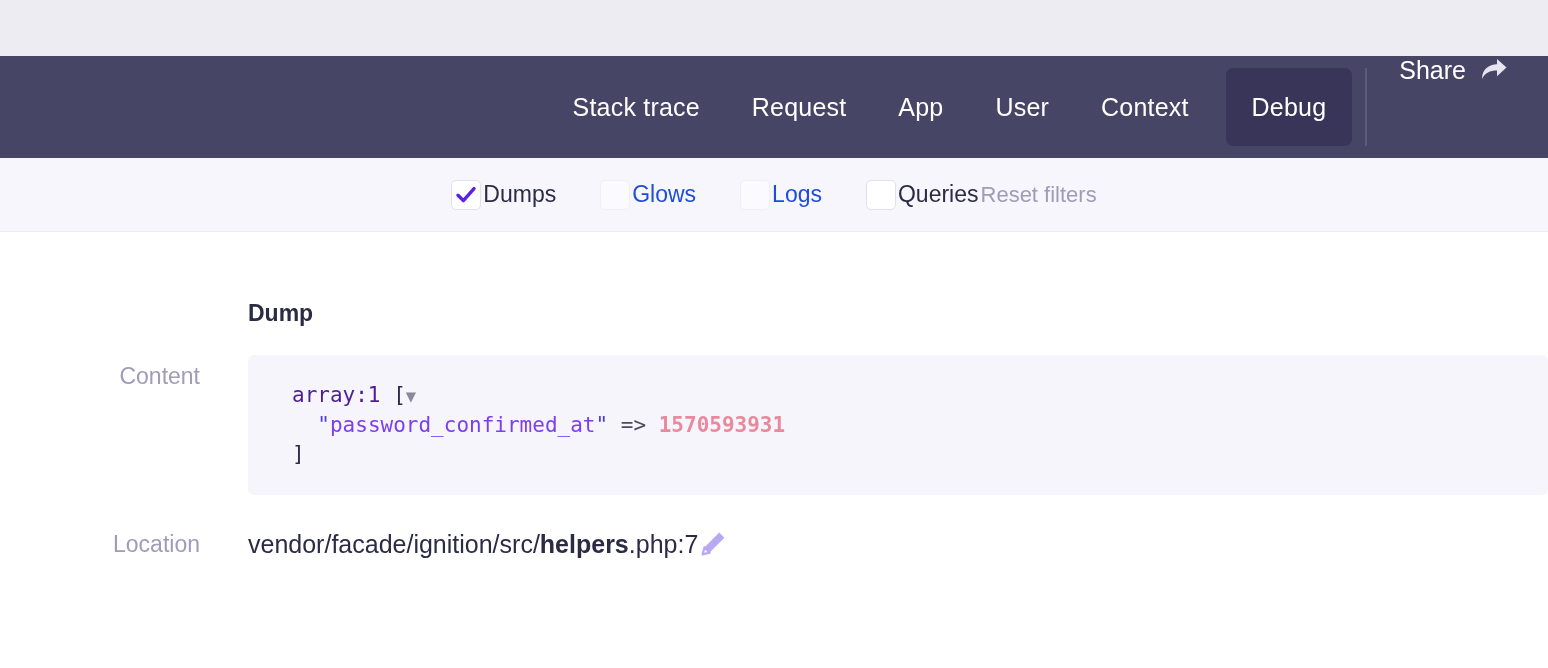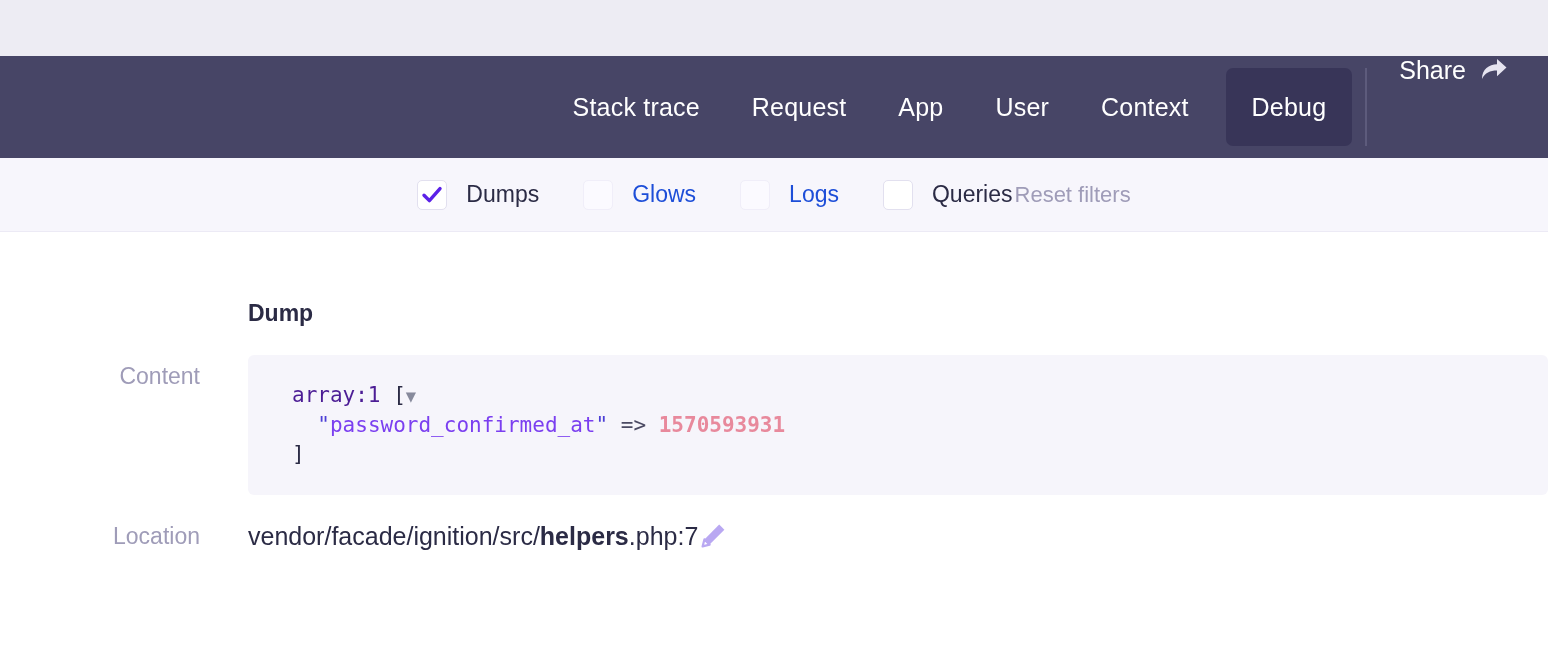--- a/index.html
+++ b/index.html
@@ -94,21 +94,21 @@
     border-bottom: 1px solid #eceaf5;
     display: flex;
     align-items: center;
     justify-content: center;
     gap: 0;
     width: 100%;
   }
   .filter-item {
     display: flex;
     align-items: center;
-    gap: 19px;
+    gap: 2px;
     margin-right: 44px;
     cursor: pointer;
     user-select: none;
   }
   .filter-item:last-of-type { margin-right: 0; }
   .cbox {
     width: 30px;
     height: 30px;
     border-radius: 5px;
     background: #ffffff;
@@ -181,21 +181,21 @@
     min-height: 138px;
   }
   .tok-array  { color: #4c1d95; }
   .tok-punct  { color: #2b2b45; }
   .tok-caret  { color: #878a9c; font-size: 17px; cursor: pointer; }
   .tok-quote  { color: #4c3fd6; }
   .tok-key    { color: #7b3ff0; }
   .tok-arrow  { color: #4b4a63; }
   .tok-num    { color: #e8899c; font-weight: bold; }
 
-  .location-row { margin-top: 26px; align-items: center; }
+  .location-row { margin-top: 34px; align-items: center; }
   .location-value {
     font-size: 25px;
     color: #2b2b45;
     display: flex;
     align-items: center;
   }
   .loc-bold { font-weight: bold; }
   .pencil-icon { display: inline-flex; align-items: center; cursor: pointer; }
 </style>
 </head>

